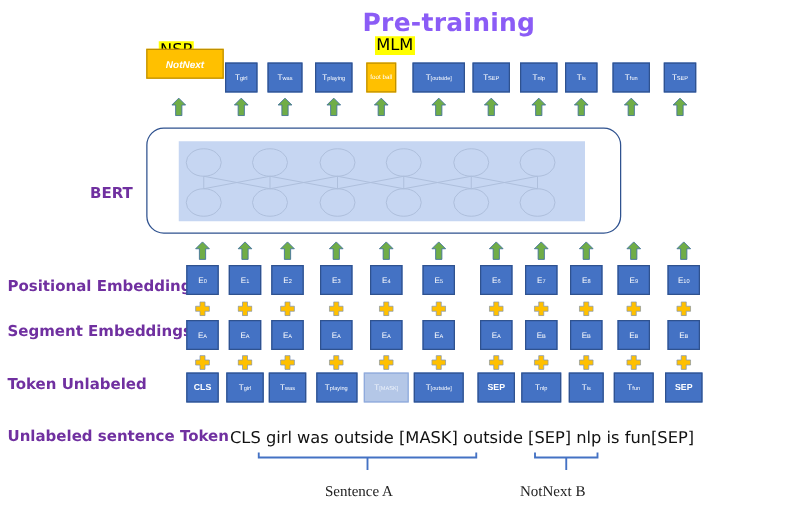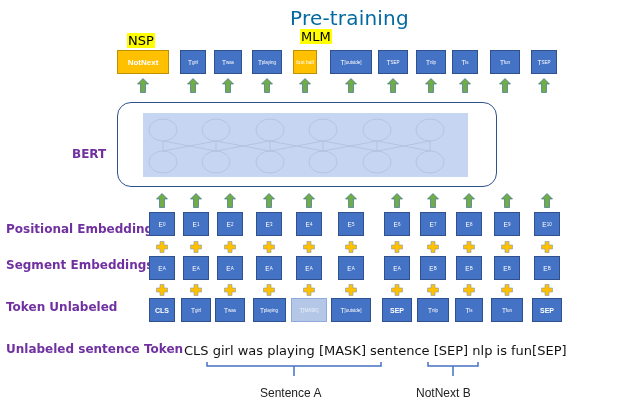--- a/index.html
+++ b/index.html
@@ -1,41 +1,41 @@
 <!DOCTYPE html>
 <html><head>
 <meta charset="utf-8">
 <style>
   html, body { margin:0; padding:0; background:#ffffff; }
   body { width:635px; height:416px; position:relative; overflow:hidden; font-family:"Liberation Sans", sans-serif; }
   .abs { position:absolute; }
-  .title { left:290px; top:6px; font-size:20px; color:#0369a1; font-family:"DejaVu Sans", sans-serif; font-weight:normal; letter-spacing:0.2px; }
+  .title { left:290px; top:6px; font-size:20px; color:#8b5cf6; font-family:"DejaVu Sans", sans-serif; font-weight:bold; letter-spacing:0.2px; }
   .hl { background:#ffff00; color:#000; font-size:13px; padding:0 1px; line-height:15px; font-family:"DejaVu Sans", sans-serif; }
   .box { position:absolute; background:#4472c4; border:1px solid #2f528f; color:#fff; display:flex; align-items:center; justify-content:center; font-size:6.5px; box-sizing:border-box; font-family:"Liberation Sans", sans-serif; }
   .box.orange { background:#ffc000; border-color:#bf9000; }
   .box.light { background:#b4c7e7; border-color:#8faadc; color:#eef3fb; }
   .box .sub { font-size:4.5px; vertical-align:-1.5px; }
   .box.big { font-size:7px; font-weight:bold; }
   .label { position:absolute; color:#7030a0; font-weight:bold; font-size:12px; font-family:"DejaVu Sans", sans-serif; }
   .arrow { position:absolute; width:12px; height:15px; }
   .plus { position:absolute; width:12px; height:12px; }
   .bert-frame { left:117px; top:102px; width:380px; height:85px; border:1.5px solid #2f528f; border-radius:14px; box-sizing:border-box; background:#fff; }
   .nn { left:143px; top:113px; width:325px; height:64px; background:#c6d6f2; }
   .sentence { left:184px; top:343px; font-size:13px; color:#111; font-family:"DejaVu Sans", sans-serif; }
-  .brace-label { font-size:12px; color:#222; font-family:Liberation Sans, sans-serif; }
+  .brace-label { font-size:12px; color:#222; font-family:Liberation Serif, serif; }
 </style>
 </head>
 <body>
 
 <div class="abs title">Pre-training</div>
 <div class="abs hl" style="left:127px;top:33px;">NSP</div>
 <div class="abs hl" style="left:300px;top:29px;">MLM</div>
 
 <div id="outputs-row">
-    <div class="box orange big" style="left: 117px; top: 50px; width: 52px; height: 24px; font-size: 8px;">
+    <div class="box orange big" style="left: 117px; top: 39px; width: 62px; height: 24px; font-style: italic; font-size: 8px;">
       <span>NotNext</span>
     </div>
     <div class="box " style="left: 180px; top: 50px; width: 26px; height: 24px;">
       <span>T</span>
       <span class="sub">girl</span>
     </div>
     <div class="box " style="left: 214px; top: 50px; width: 28px; height: 24px;">
       <span>T</span>
       <span class="sub">was</span>
     </div>
@@ -382,20 +382,20 @@
     </div>
     <div class="box " style="left: 491px; top: 298px; width: 32px; height: 24px;">
       <span>T</span>
       <span class="sub">fun</span>
     </div>
     <div class="box big" style="left: 532px; top: 298px; width: 30px; height: 24px;">
       <span>SEP</span>
     </div>
   </div>
 
-<div class="abs sentence">CLS girl was playing [MASK] sentence [SEP] nlp is fun[SEP]</div>
+<div class="abs sentence">CLS girl was outside [MASK] outside [SEP] nlp is fun[SEP]</div>
 
 <svg class="abs" style="left:0;top:0;" width="635" height="416">
   <path d="M207 362 v4 h174 v-4 M294 366 v10" stroke="#4472c4" stroke-width="1.5" fill="none"></path>
   <path d="M428 362 v4 h50 v-4 M453 366 v10" stroke="#4472c4" stroke-width="1.5" fill="none"></path>
 </svg>
 <div class="abs brace-label" style="left:260px;top:386px;">Sentence A</div>
 <div class="abs brace-label" style="left:416px;top:386px;">NotNext B</div>
 
 </body></html>

